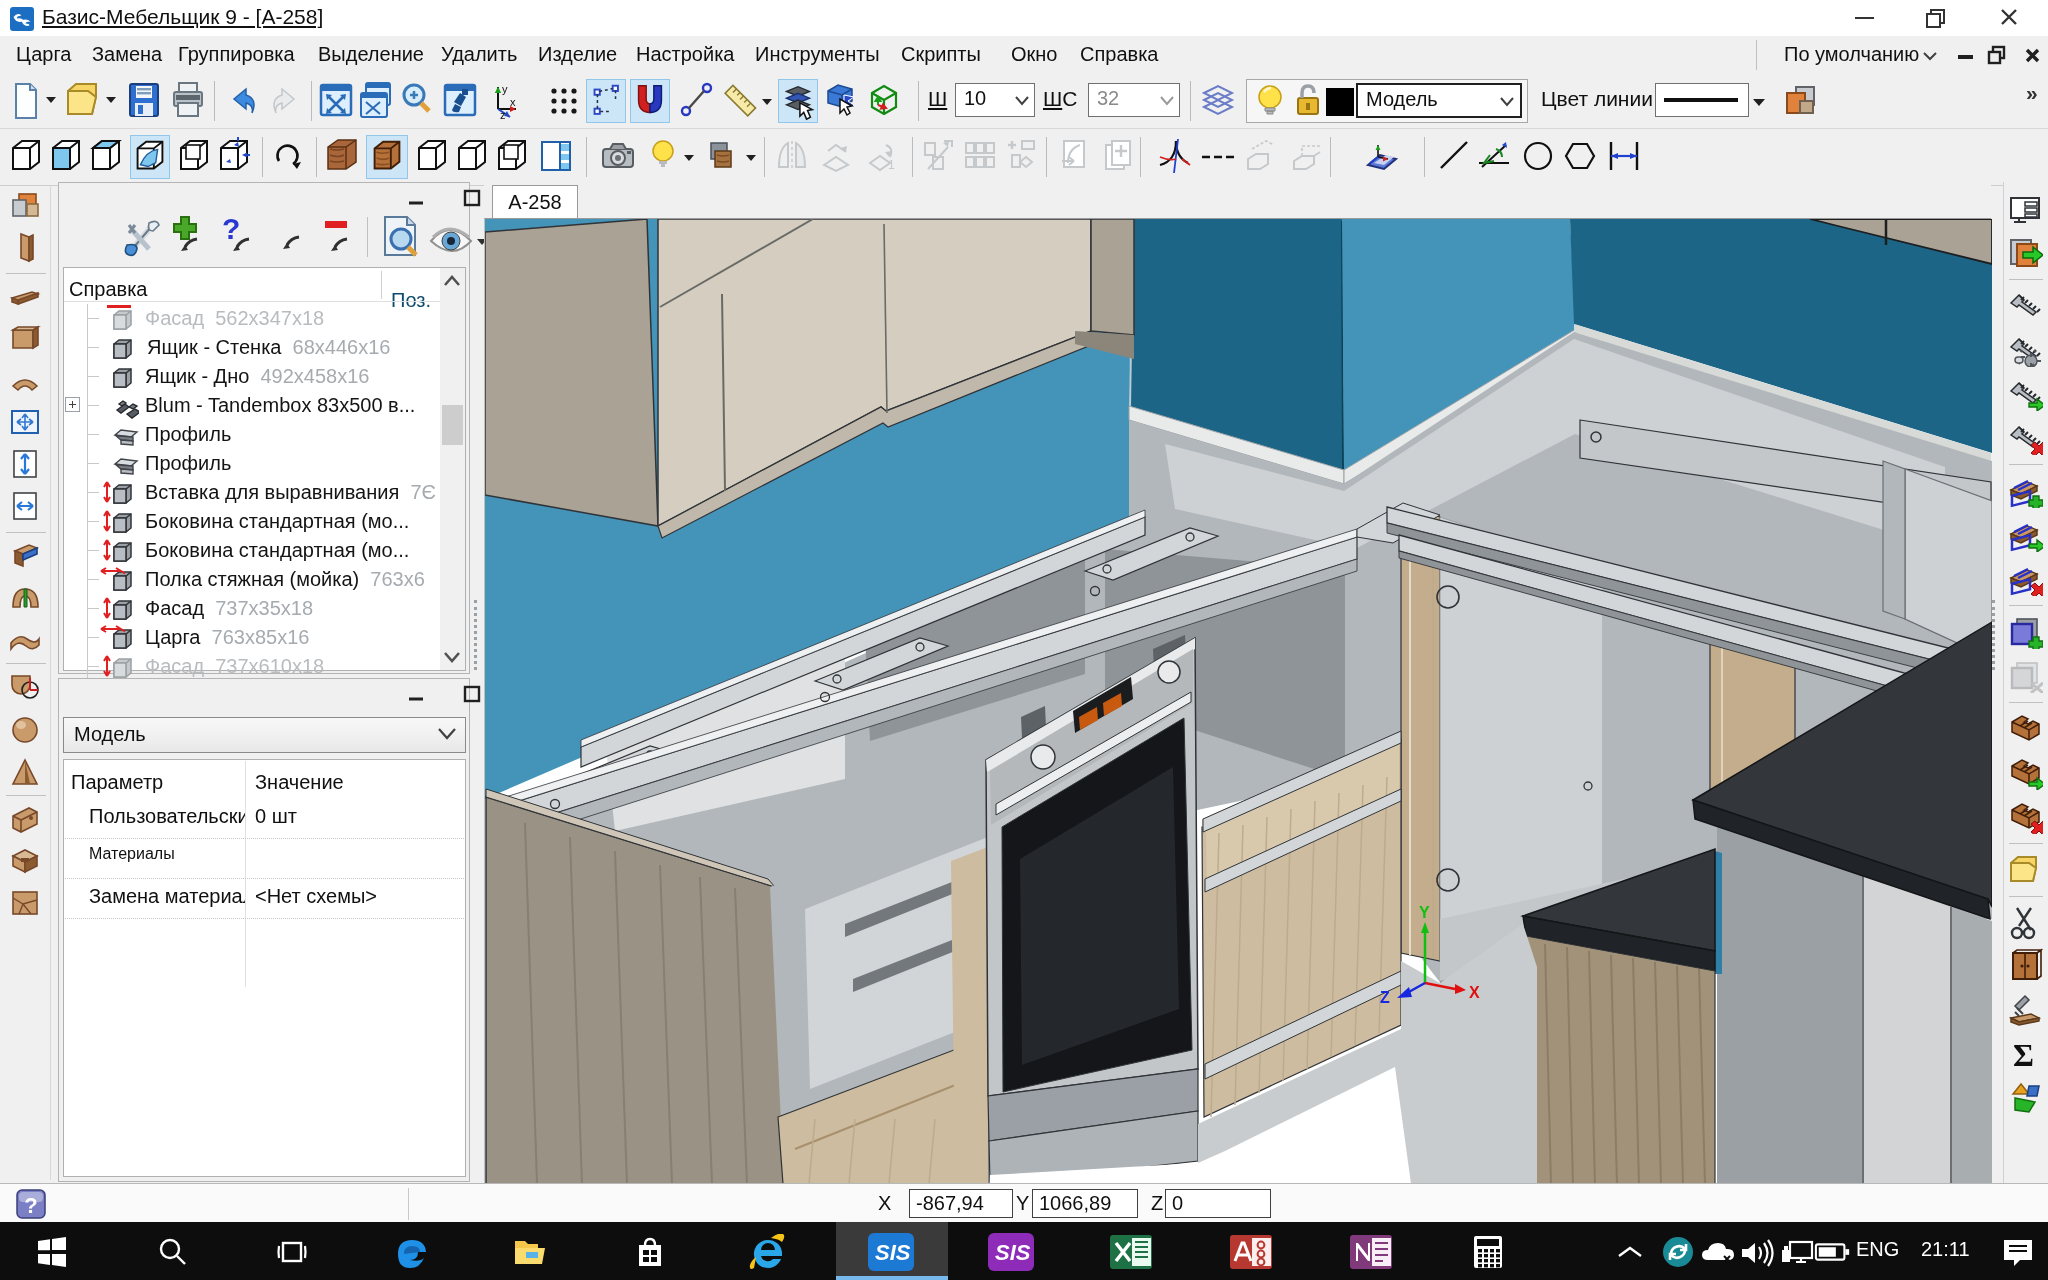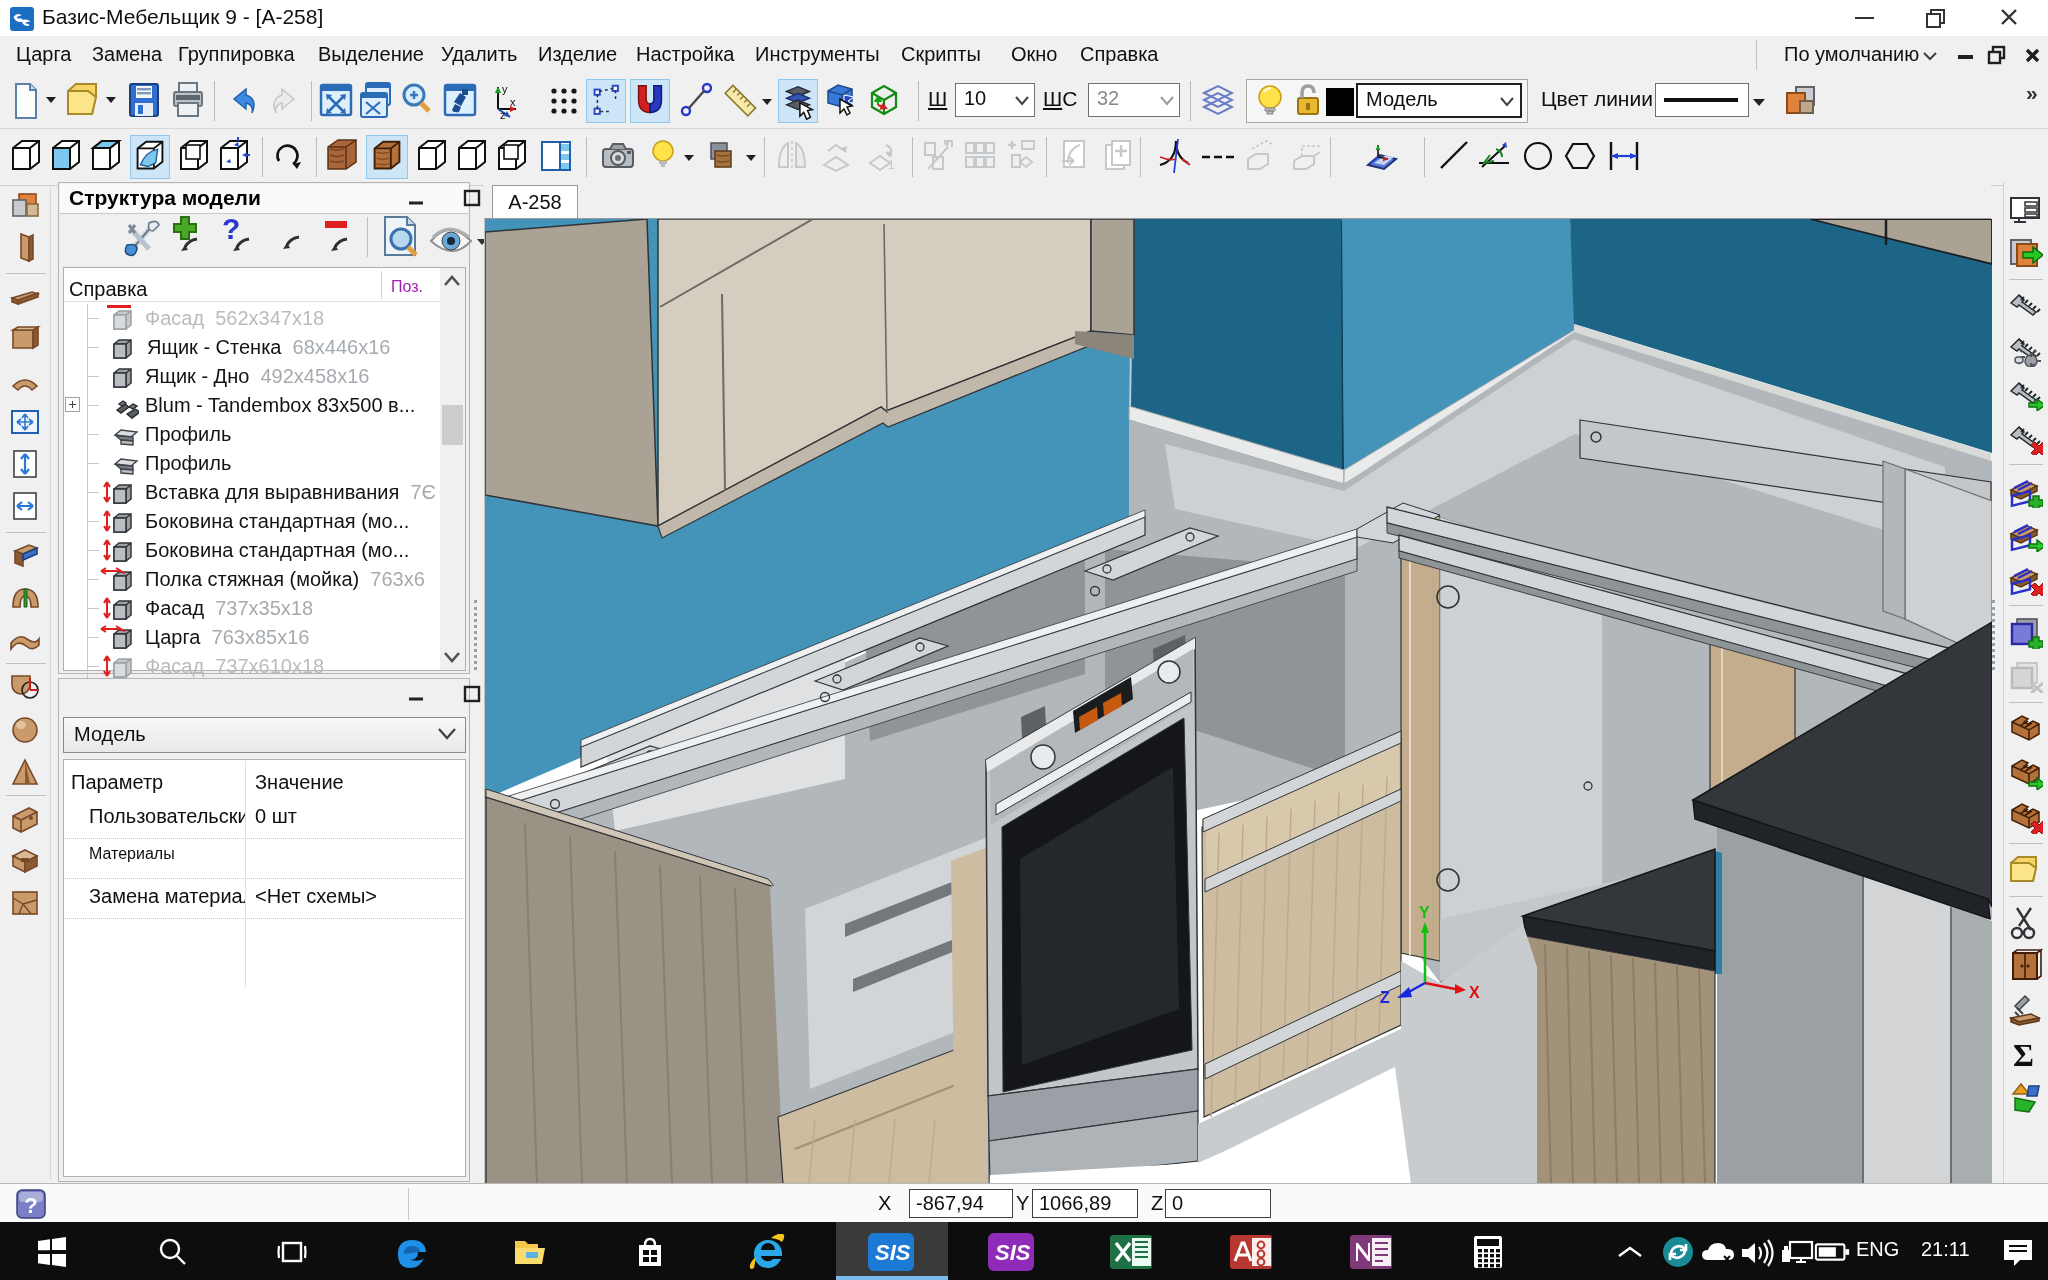--- a/index.html
+++ b/index.html
@@ -1,20 +1,20 @@
 <!DOCTYPE html>
 <html><head>
 <meta charset="utf-8">
 <style>
 * { margin:0; padding:0; box-sizing:border-box; }
 html,body { width:2048px; height:1280px; overflow:hidden; font-family:"Liberation Sans", sans-serif; background:#fff; }
 #app { position:relative; width:2048px; height:1280px; background:#f0f0f0; overflow:hidden; }
 .abs { position:absolute; }
 #titlebar { position:absolute; left:0; top:0; width:2048px; height:36px; background:#ffffff; }
-#titlebar .title { position:absolute; left:42px; top:5px; font-size:21px; color:#101010; }
+#titlebar .title { position:absolute; left:42px; top:5px; font-size:21px; color:#101010;text-decoration:underline; }
 #menubar { position:absolute; left:0; top:36px; width:2048px; height:37px; background:#f0f0f0; }
 .menuitem { position:absolute; top:7px; font-size:20px; color:#101010; }
 #tb1 { position:absolute; left:0; top:73px; width:2048px; height:56px; background:#f0f0f0; border-bottom:1px solid #d8d8d8; }
 #tb2 { position:absolute; left:0; top:129px; width:2048px; height:57px; background:#f0f0f0; border-bottom:1px solid #cecece; }
 .sep1 { position:absolute; top:8px; width:1px; height:40px; background:#b8bcbe; }
 .combo { position:absolute; background:#ffffff; border:1px solid #707070; font-size:20px; color:#101010; }
 .lbl { position:absolute; font-size:21px; color:#101010; }
 #lefttb { position:absolute; left:0; top:186px; width:52px; height:994px; background:#f0f0f0; }
 #tree { position:absolute; left:58px; top:182px; width:412px; height:492px; background:#f0f0f0; border:1px solid #b4b4b4; }
 #props { position:absolute; left:58px; top:678px; width:412px; height:504px; background:#f0f0f0; border:1px solid #b4b4b4; }
@@ -520,23 +520,20 @@
           <rect x="6" y="8" width="24" height="22" fill="#c99a6a" stroke="#77492a" stroke-width="1.6"></rect>
           <path d="M6 14 l10 6 14 -4 M16 20 l-4 10 M16 20 l8 10" stroke="#77492a" stroke-width="1.4" fill="none"></path>
         </svg></div>
       <div class="abs" style="left:6px;top:87px;width:40px;height:1px;background:#c0c0c0"></div>
       <div class="abs" style="left:6px;top:346px;width:40px;height:1px;background:#c0c0c0"></div>
       <div class="abs" style="left:6px;top:477px;width:40px;height:1px;background:#c0c0c0"></div>
       <div class="abs" style="left:6px;top:609px;width:40px;height:1px;background:#c0c0c0"></div>
       <div class="abs" style="left:50px;top:0;width:1px;height:994px;background:#d8d8d8"></div>
     </div>
 <div id="tree">
-      <div class="ptitle">
-        <div class="t">Структура модели</div>
-      </div>
       <svg class="abs" style="left:340px;top:6px" width="130" height="22">
         <line x1="10" y1="14" x2="24" y2="14" stroke="#202020" stroke-width="3"></line>
         <rect x="66" y="2" width="14" height="14" fill="none" stroke="#202020" stroke-width="2.4"></rect>
         <path d="M104 2 l13 13 m0 -13 l-13 13" stroke="#202020" stroke-width="3"></path>
       </svg>
       <svg class="abs" style="left:62px;top:32px" width="42" height="46" viewBox="0 0 42 46">
         <path d="M8 38 L30 12" stroke="#d8dde2" stroke-width="6"></path>
         <path d="M8 38 L30 12" stroke="#6a7a88" stroke-width="2"></path>
         <path d="M28 8 q8 -4 10 2 l-6 6 q-6 0 -4 -8z" fill="#e8eef4" stroke="#6a7a88" stroke-width="1.6"></path>
         <path d="M6 30 q-4 8 2 10 q6 2 8 -6 q0 -6 -10 -4z" fill="#4a90d8" stroke="#23517e" stroke-width="1.6"></path>
@@ -571,21 +568,21 @@
       </svg>
       <svg class="abs" style="left:368px;top:32px" width="60" height="46" viewBox="0 0 60 46">
         <path d="M4 26 q18 -22 40 0 q-18 20 -40 0z" fill="#f8f8f8" stroke="#909090" stroke-width="2"></path>
         <path d="M6 22 q16 -16 36 0" fill="none" stroke="#b0b0b0" stroke-width="3"></path>
         <circle cx="24" cy="26" r="9" fill="#68a8d8" stroke="#404040" stroke-width="1"></circle>
         <circle cx="24" cy="26" r="4" fill="#182838"></circle>
         <path d="M50 24 h10 l-5 6z" fill="#303030"></path>
       </svg>
       <div class="abs" style="left:4px;top:84px;width:403px;height:404px;background:#ffffff;border:1px solid #b0b0b0"></div>
       <div class="abs" style="left:10px;top:95px;font-size:20px;color:#101010">Справка</div>
-      <div class="abs" style="left:332px;top:95px;font-size:16px;color:#a21caf">Поз.</div>
+      <div class="abs" style="left:332px;top:106px;font-size:20px;color:#0c4a6e">Поз.</div>
       <div class="abs" style="left:322px;top:88px;width:1px;height:28px;background:#d0d0d0"></div>
       <div class="abs" style="left:5px;top:118px;width:401px;height:1px;background:#e0e0e0"></div>
       <div class="abs" style="left:28px;top:121px;width:1px;height:29px;background:#c8c8c8"></div>
       <div class="abs" style="left:28px;top:135px;width:12px;height:1px;background:#c8c8c8"></div>
       <svg class="abs" style="left:52px;top:124px" width="28" height="26">
         <path d="M3 8 l5 -4 12 0 0 14 -5 4 -12 0z" fill="#c6cacc" stroke="#9aa0a4" stroke-width="1.5"></path>
         <path d="M3 8 l12 0 5 -4 M15 8 l0 14" fill="none" stroke="#9aa0a4" stroke-width="1.5"></path>
         <path d="M3 8 h12 v14 h-12z" fill="#d8dcde" stroke="#9aa0a4" stroke-width="1.5"></path>
       </svg>
       <div class="abs" style="left:48px;top:122px;width:24px;height:3px;background:#e02020"></div>

